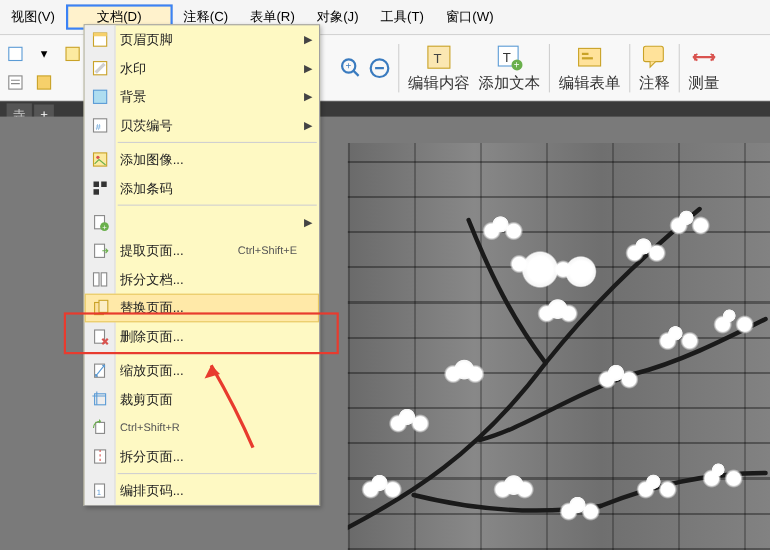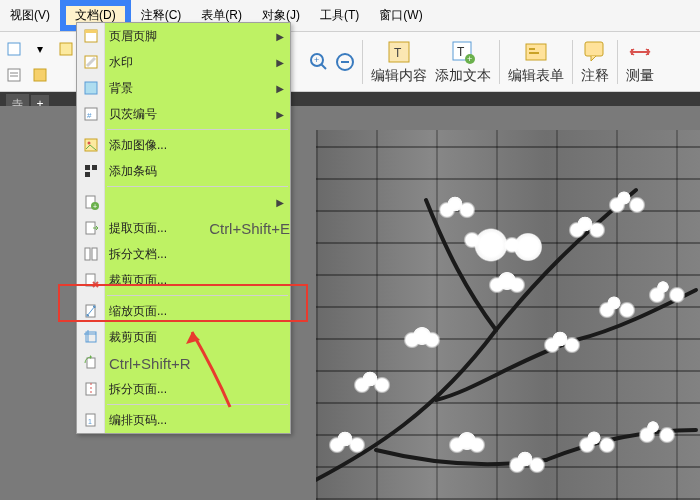--- a/index.html
+++ b/index.html
@@ -1,37 +1,37 @@
 <!DOCTYPE html>
 <html><head>
 <meta charset="utf-8">
 <style>
 * { box-sizing: border-box; margin: 0; padding: 0; }
 body { font-family: "Microsoft YaHei", sans-serif; font-size: 12px; background: #f0f0f0; width: 700px; height: 500px; overflow: hidden; position: relative; }
 .menubar { background: #f5f5f5; height: 32px; display: flex; align-items: center; border-bottom: 1px solid #d0d0d0; }
 .menubar-item { padding: 2px 10px; cursor: default; }
-.menubar-item.active { background: #fff2cc; border: 6px solid #3b82f6; padding: 1px 9px; }
+.menubar-item.active { background: #fff2cc; border: 2px solid #3b82f6; padding: 1px 26px; }
 .toolbar { background: #f8f8f8; height: 60px; display: flex; align-items: center; padding: 4px 2px; gap: 2px; border-bottom: 1px solid #d0d0d0; }
 .tbtn { width: 24px; height: 24px; display: flex; align-items: center; justify-content: center; }
 .tgroup { display: flex; flex-direction: column; align-items: center; gap: 1px; margin: 0 3px; }
 .tgroup .ticon { width: 28px; height: 28px; display: flex; align-items: center; justify-content: center; }
 .tgroup .tlabel { font-size: 14px; color: #333; }
 .sep { width: 1px; height: 44px; background: #d0d0d0; margin: 0 3px; }
 .tabbar { background: #3a3a3a; height: 24px; display: flex; align-items: center; padding-left: 6px; }
 .tab { background: #555; color: #ccc; padding: 3px 6px; font-size: 11px; margin-right: 2px; }
 .tab-add { width: 18px; height: 18px; background: #555; color: #fff; text-align: center; line-height: 18px; }
 .content { background: #7a7a7a; position: absolute; top: 106px; left: 0; right: 0; bottom: 0; }
 .photo { position: absolute; left: 316px; top: 130px; width: 384px; height: 370px; overflow: hidden; }
-.dropdown { position: absolute; left: 76px; top: 22px; width: 215px; background: #bef264; border: 1px solid #a0a0a0; box-shadow: 2px 2px 4px rgba(0,0,0,.25); z-index: 10; }
+.dropdown { position: absolute; left: 76px; top: 22px; width: 215px; background: #fef9c3; border: 1px solid #a0a0a0; box-shadow: 2px 2px 4px rgba(0,0,0,.25); z-index: 10; }
 .dropdown .gutter { position: absolute; left: 0; top: 0; bottom: 0; width: 28px; background: #eeeeee; border-right: 1px solid #dcdcdc; }
 .menu-item { position: relative; height: 26px; display: flex; align-items: center; padding-left: 32px; cursor: default; }
 .menu-item.sel { background: #ffe9a8; border: 1px solid #e8c862; padding-left: 31px; }
 .menu-item .ico { position: absolute; left: 5px; width: 18px; height: 18px; display: flex; align-items: center; justify-content: center; }
 .menu-item .lbl { flex: 1; color: #222; }
-.menu-item .shortcut { color: #555; font-size: 15px; }
+.menu-item .shortcut { color: #555; font-size: 10px; padding-right: 20px; }
 .menu-item .arrow { position: absolute; right: 6px; font-size: 10px; color: #444; }
 .menu-sep { height: 1px; background: #d0d0d0; margin: 2px 2px 2px 30px; }
 .highlight-box { position: absolute; left: 58px; top: 284px; width: 250px; height: 38px; border: 2px solid #e83b2e; z-index: 20; pointer-events: none; }
 .arrow-annot { position: absolute; left: 180px; top: 322px; z-index: 20; pointer-events: none; }
 
 .bricks { width: 100%; height: 100%; position: relative; background: linear-gradient(90deg,#6a6a6a 0%,#888 30%,#6f6f6f 60%,#828282 100%); }
 .brick-lines { position:absolute; inset:0; background-image: repeating-linear-gradient(0deg, rgba(0,0,0,.35) 0 2px, transparent 2px 32px), repeating-linear-gradient(90deg, rgba(0,0,0,.25) 0 2px, transparent 2px 60px); filter: contrast(1.1); }
 .branches { position:absolute; inset:0; }
 .flower { position:absolute; width:22px; height:22px; background: radial-gradient(circle,#fff 0 40%,#f5f5f5 55%,transparent 60%); border-radius:50%; filter: blur(.3px); }
 .flower::before,.flower::after{content:"";position:absolute;width:22px;height:22px;border-radius:50%;background:radial-gradient(circle,#fff 0 40%,transparent 55%);} 
@@ -275,29 +275,38 @@
   </div>
   <div class="menu-item">
     <span class="ico">
         <svg width="16" height="16">
           <rect x="2" y="2" width="5" height="12" fill="#fff" stroke="#888"></rect>
           <rect x="9" y="2" width="5" height="12" fill="#fff" stroke="#888"></rect>
         </svg>
       </span>
     <span class="lbl">拆分文档...</span>
   </div>
+  <div class="menu-item sel">
+    <span class="ico">
+        <svg width="16" height="16">
+          <rect x="2" y="3" width="8" height="11" fill="#fce1a0" stroke="#c9a227"></rect>
+          <rect x="6" y="1" width="8" height="11" fill="#fceec7" stroke="#c9a227"></rect>
+        </svg>
+      </span>
+    <span class="lbl">替换页面...</span>
+  </div>
   <div class="menu-item">
     <span class="ico">
         <svg width="16" height="16">
           <rect x="3" y="2" width="9" height="12" fill="#fff" stroke="#888"></rect>
           <line x1="10" y1="10" x2="15" y2="15" stroke="#d9534f" stroke-width="2"></line>
           <line x1="15" y1="10" x2="10" y2="15" stroke="#d9534f" stroke-width="2"></line>
         </svg>
       </span>
-    <span class="lbl">裁剪页面...</span>
+    <span class="lbl">删除页面...</span>
   </div>
   <div class="menu-sep"></div>
   <div class="menu-item">
     <span class="ico">
         <svg width="16" height="16">
           <rect x="3" y="2" width="9" height="12" fill="#fff" stroke="#888"></rect>
           <path d="M4 13 L12 3 M10 3 H12 V5 M6 13 H4 V11" stroke="#5b9bd5"></path>
         </svg>
       </span>
     <span class="lbl">缩放页面...</span>

